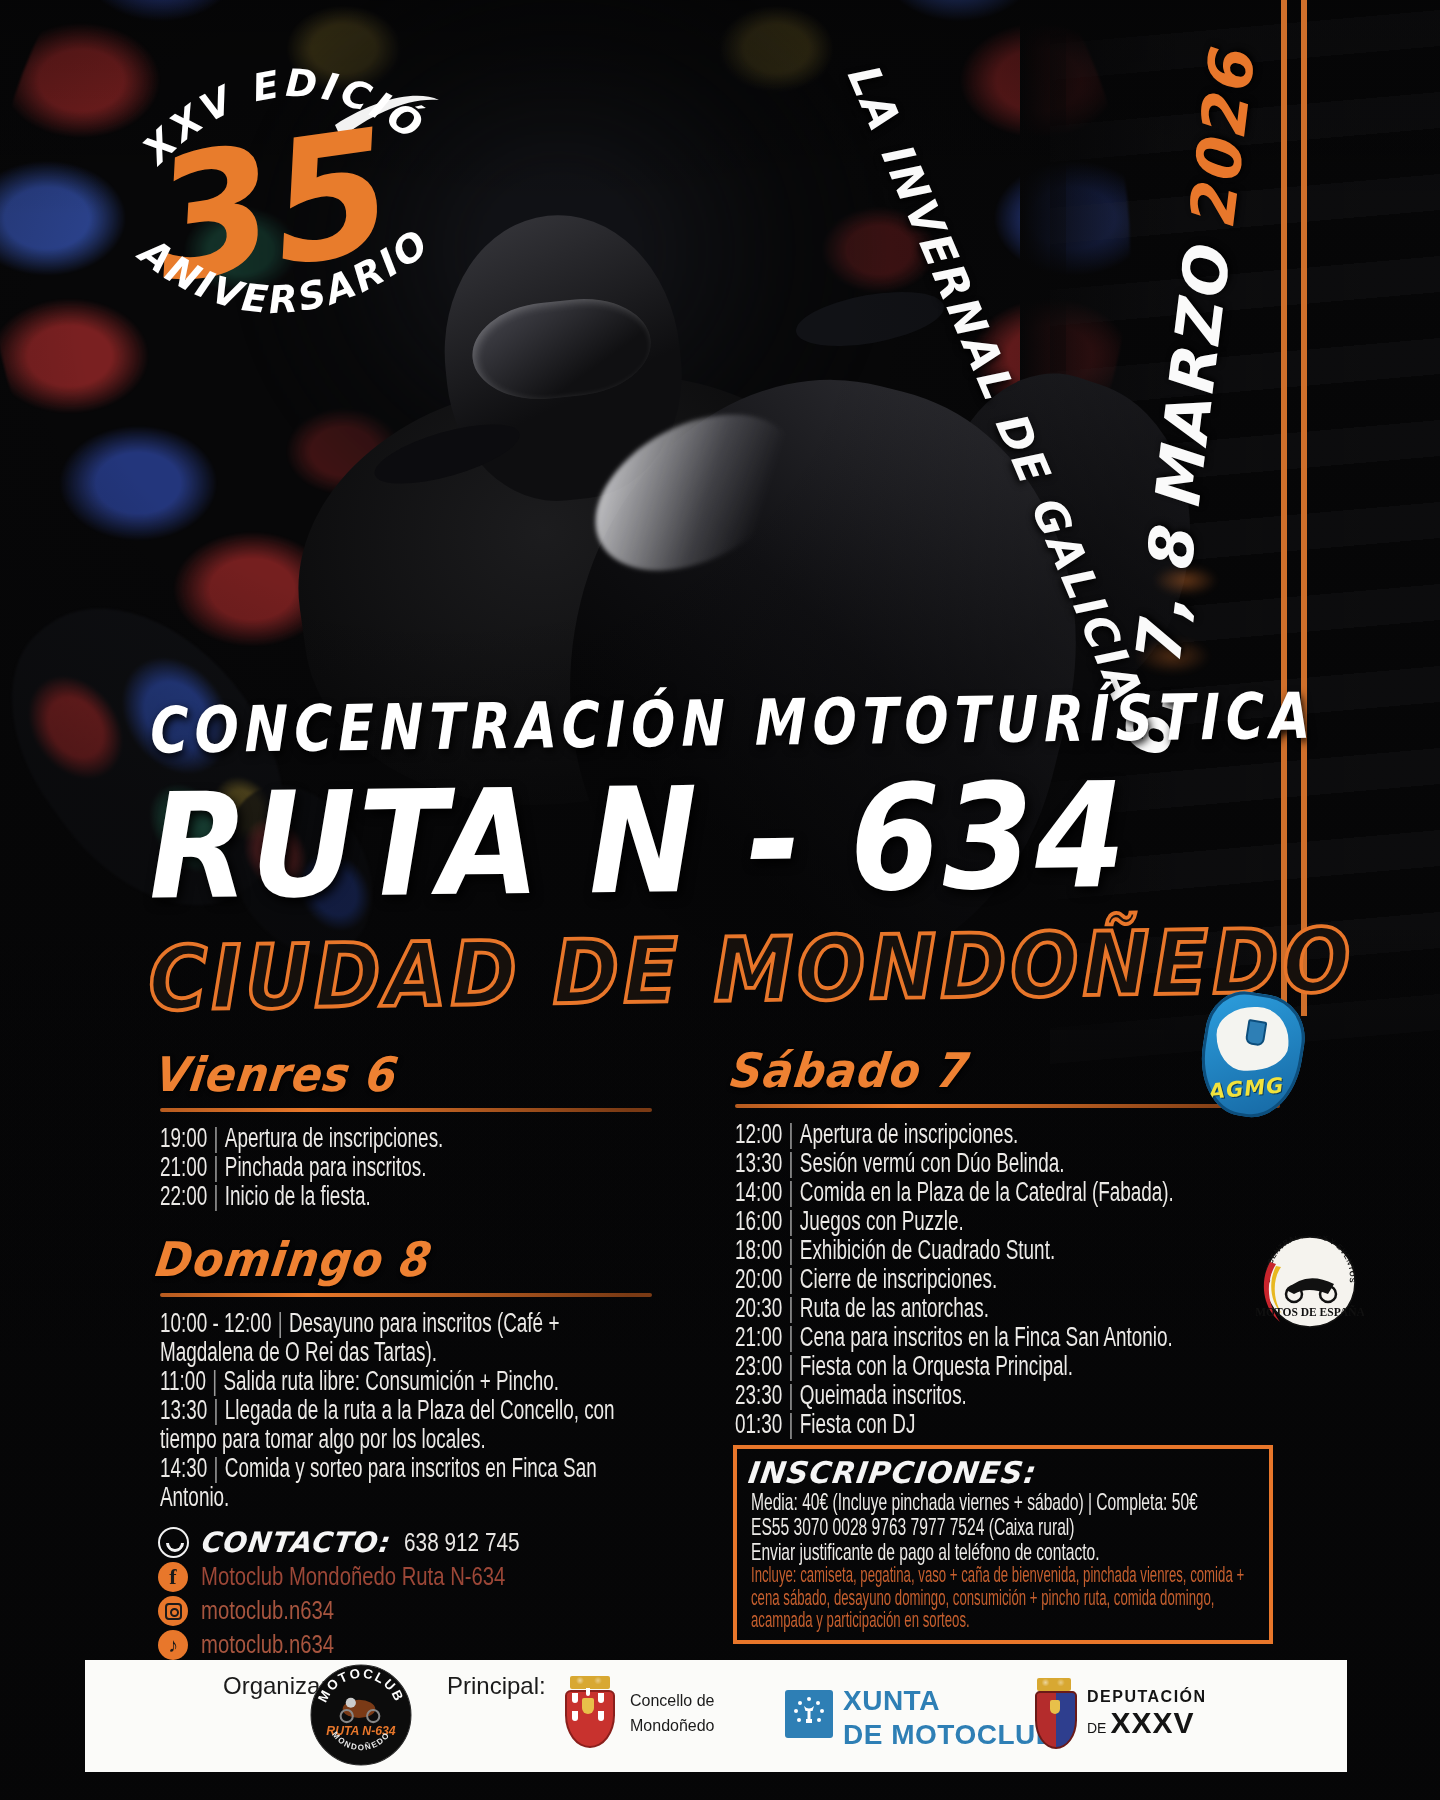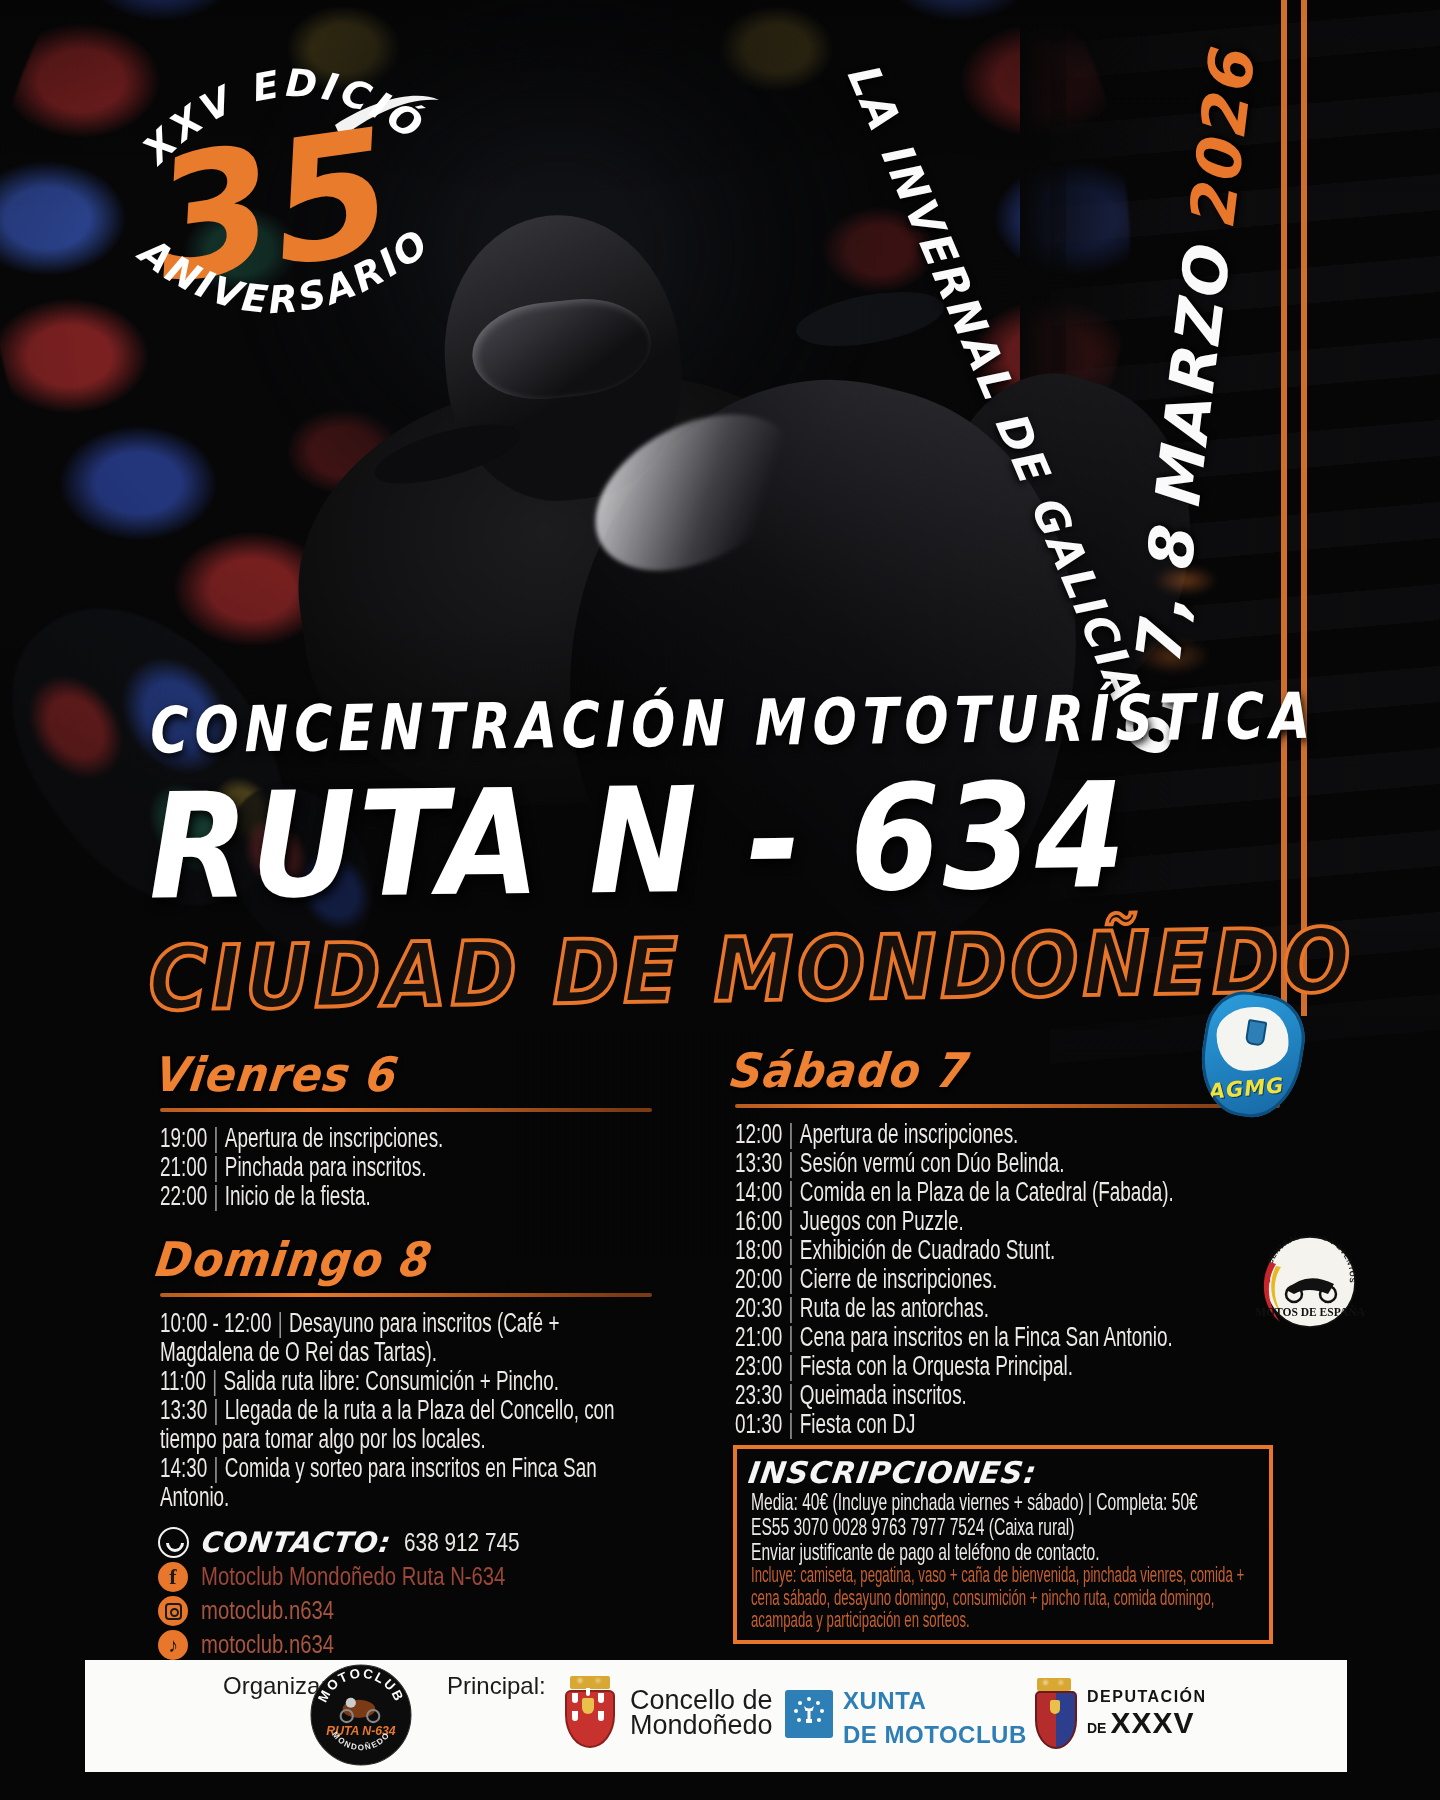--- a/index.html
+++ b/index.html
@@ -152,33 +152,33 @@
   .footer .lbl{position:absolute;top:12px;font-size:24px;color:#1b1b1b;}
   .lbl-org{left:138px;} .lbl-col{left:362px;}
   .mc-logo{position:absolute;left:225px;top:4px;width:102px;height:102px;}
   .crest-con{position:absolute;left:478px;top:16px;width:54px;height:74px;}
   .crown{position:absolute;left:7px;top:0;width:40px;height:13px;background:#d8a832;border-radius:2px;
     background-image:radial-gradient(4px 4px at 25% 35%, #fff8, transparent),radial-gradient(4px 4px at 70% 35%, #fff6, transparent);}
   .shield-con{position:absolute;left:2px;top:14px;width:50px;height:58px;background:#c8322e;
     border:2px solid #8a1f1c;border-radius:6px 6px 26px 26px/6px 6px 34px 34px;box-sizing:border-box;}
   .chalice{position:absolute;left:19px;top:22px;width:12px;height:16px;background:#e8c04a;border-radius:2px 2px 6px 6px;
     box-shadow:-13px -8px 0 -3px #fff,13px -8px 0 -3px #fff,-13px 10px 0 -3px #fff,13px 10px 0 -3px #fff,0 -14px 0 -4px #fff;}
-  .con-text{position:absolute;left:545px;top:28px;font-size:27px;line-height:25px;color:#1b1b1b;}
+  .con-text{position:absolute;left:545px;top:28px;font-size:16px;line-height:25px;color:#1b1b1b;}
   .xunta-logo{position:absolute;left:700px;top:30px;width:48px;height:48px;}
-  .xunta-text{position:absolute;left:758px;top:24px;font-weight:bold;font-size:24px;line-height:34px;
+  .xunta-text{position:absolute;left:758px;top:24px;font-weight:bold;font-size:28px;line-height:34px;
     color:#2e7fb5;letter-spacing:.5px;}
   .crest-dep{position:absolute;left:948px;top:18px;width:46px;height:72px;}
   .shield-dep{position:absolute;left:2px;top:13px;width:42px;height:58px;box-sizing:border-box;
     background:linear-gradient(90deg,#b42c2c 50%, #2e3e8e 50%);border:2px solid #6a1a18;
     border-radius:5px 5px 22px 22px/5px 5px 30px 30px;}
   .dep-dot{position:absolute;left:17px;top:22px;width:10px;height:14px;background:#e8c04a;border-radius:2px 2px 5px 5px;}
   .dep-text{position:absolute;left:1002px;top:28px;color:#141414;}
   .dep-l1{font-size:16px;letter-spacing:1.5px;font-weight:bold;}
   .dep-l2{display:flex;align-items:flex-end;gap:4px;}
-  .dep-de{font-size:14px;padding-bottom:4px;font-weight:bold;}
+  .dep-de{font-size:14px;padding-bottom:4px;font-weight:normal;}
   .dep-lugo{font-size:30px;font-weight:bold;letter-spacing:1px;}
 </style>
 </head>
 <body>
 
 <div class="poster">
 
   <div class="abs rosette glass"></div>
   <div class="abs frag1 glass"></div>
   <div class="abs frag2 glass"></div>

